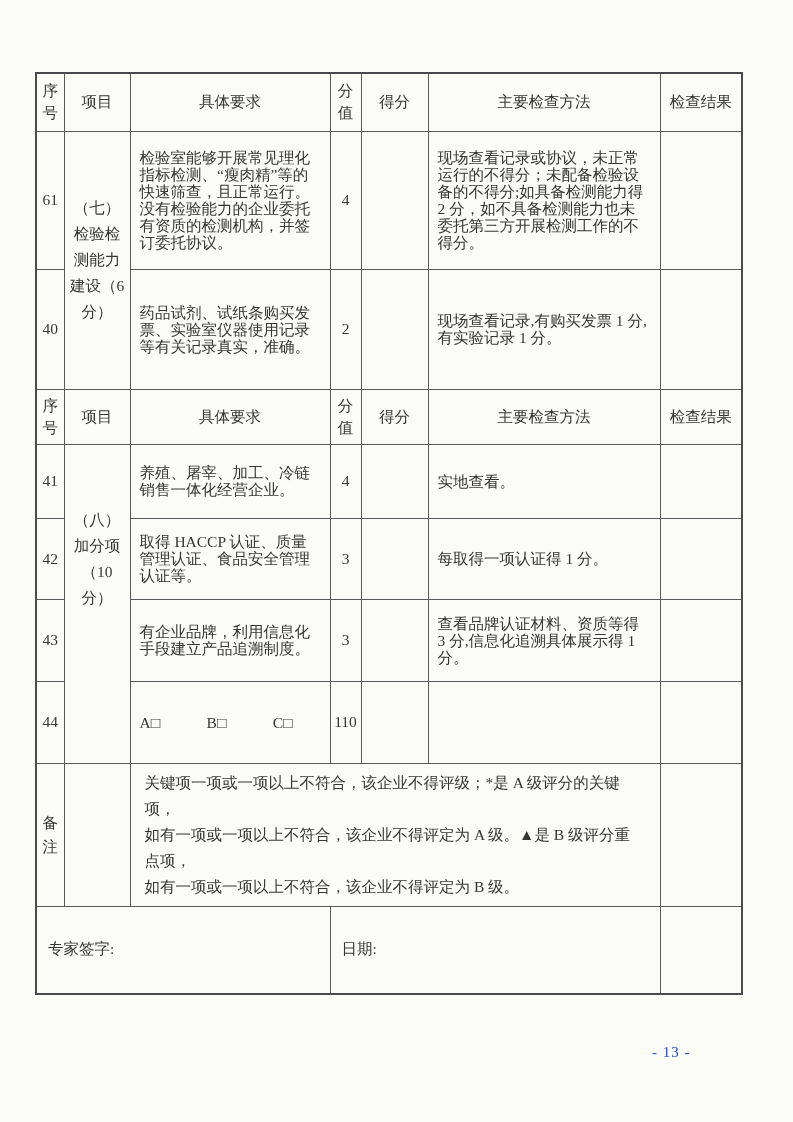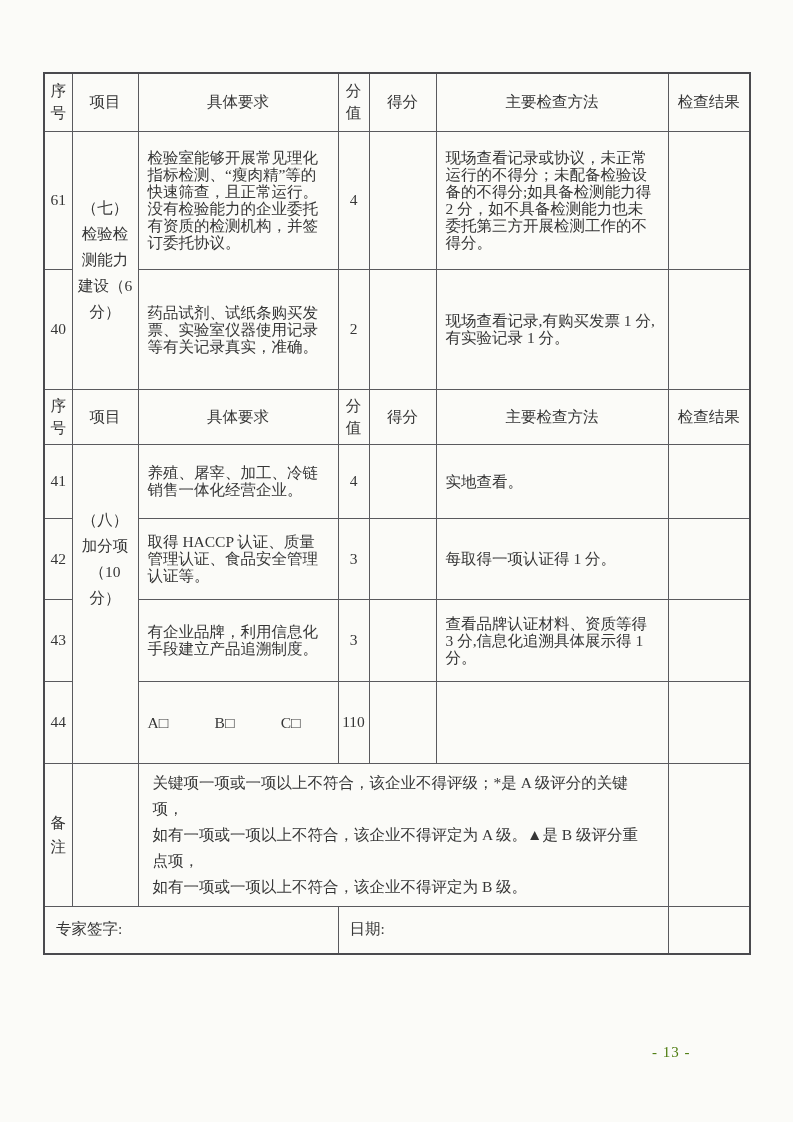--- a/index.html
+++ b/index.html
@@ -6,21 +6,21 @@
   body{
     width:793px;height:1122px;
     background:#fbfbf8;
     font-family:"Liberation Serif","DejaVu Serif",serif;
     color:#363636;
     position:relative;
     overflow:hidden;
   }
   .sheet{position:absolute;inset:0;background:#fbfbf8;}
   table.score-table{
-    position:absolute;left:43px;top:72px;
+    position:absolute;left:35px;top:72px;
     width:706px;
     border-collapse:collapse;table-layout:fixed;
     border:2px solid #4a4a4e;
     padding-left:28px;
   }
   td{
     border:1px solid #5a5a5e;
     font-size:15.5px;
     color:#363636;
     vertical-align:middle;
@@ -31,21 +31,21 @@
   
   tr.h-head{height:58px;}
   tr.h-r39{height:138px;}
   tr.h-r40{height:120px;}
   tr.h-head2{height:55px;}
   tr.h-r41{height:74px;margin-top:35px;}
   tr.h-r42{height:81px;}
   tr.h-r43{height:82px;}
   tr.h-r44{height:82px;margin-top:28px;}
   tr.h-remark{height:100px;}
-  tr.h-sig{height:48px;}
+  tr.h-sig{height:88px;}
 
   td.c-head{text-align:center;padding:2px 1px;line-height:22px;}
   td.c-no{text-align:center;padding:2px 1px;}
   td.c-val{text-align:center;padding:2px 1px;}
   td.c-got{padding:2px;}
   td.c-res{padding:2px;}
   td.c-req,td.c-method{text-align:left;line-height:17px;}
   td.c-cat{
     text-align:center;
     white-space:pre-line;
@@ -55,21 +55,21 @@
   td.c-cat.cat-upshift{padding-bottom:92px;}
   td.c-remark-label{
     text-align:center;white-space:pre-line;line-height:24px;padding:2px 1px;
   }
   td.c-remark-text{
     text-align:left;white-space:pre-line;line-height:26px;padding:6px 14px;
   }
   td.c-sig{text-align:left;padding-left:11px;}
   .page-number{
     position:absolute;left:652px;top:1044px;
-    font-size:15px;letter-spacing:1px;color:#4d7c0f;
+    font-size:15px;letter-spacing:1px;color:#1d4ed8;
   }
 </style>
 </head>
 <body>
 
 <div class="sheet">
 
   <table class="score-table">
     <colgroup>
       <col style="width:28px">

